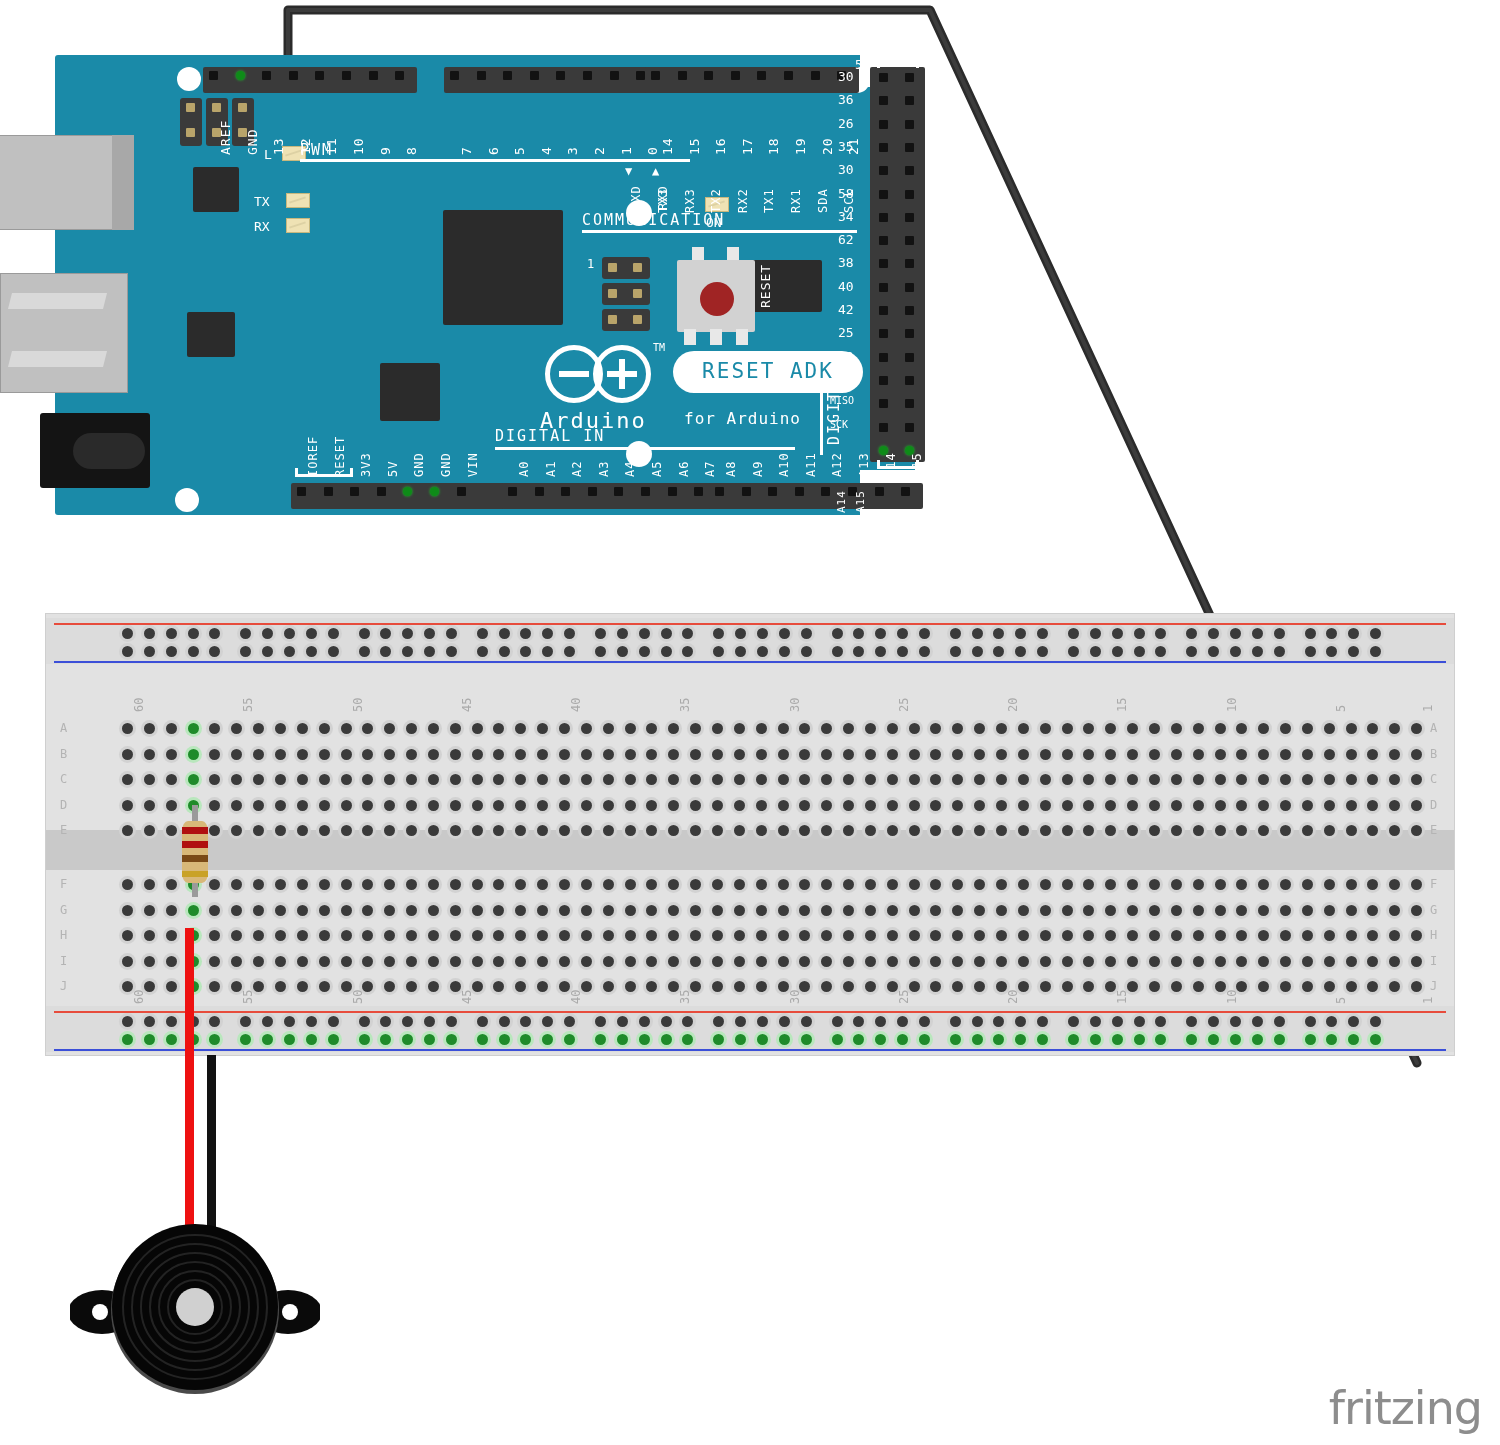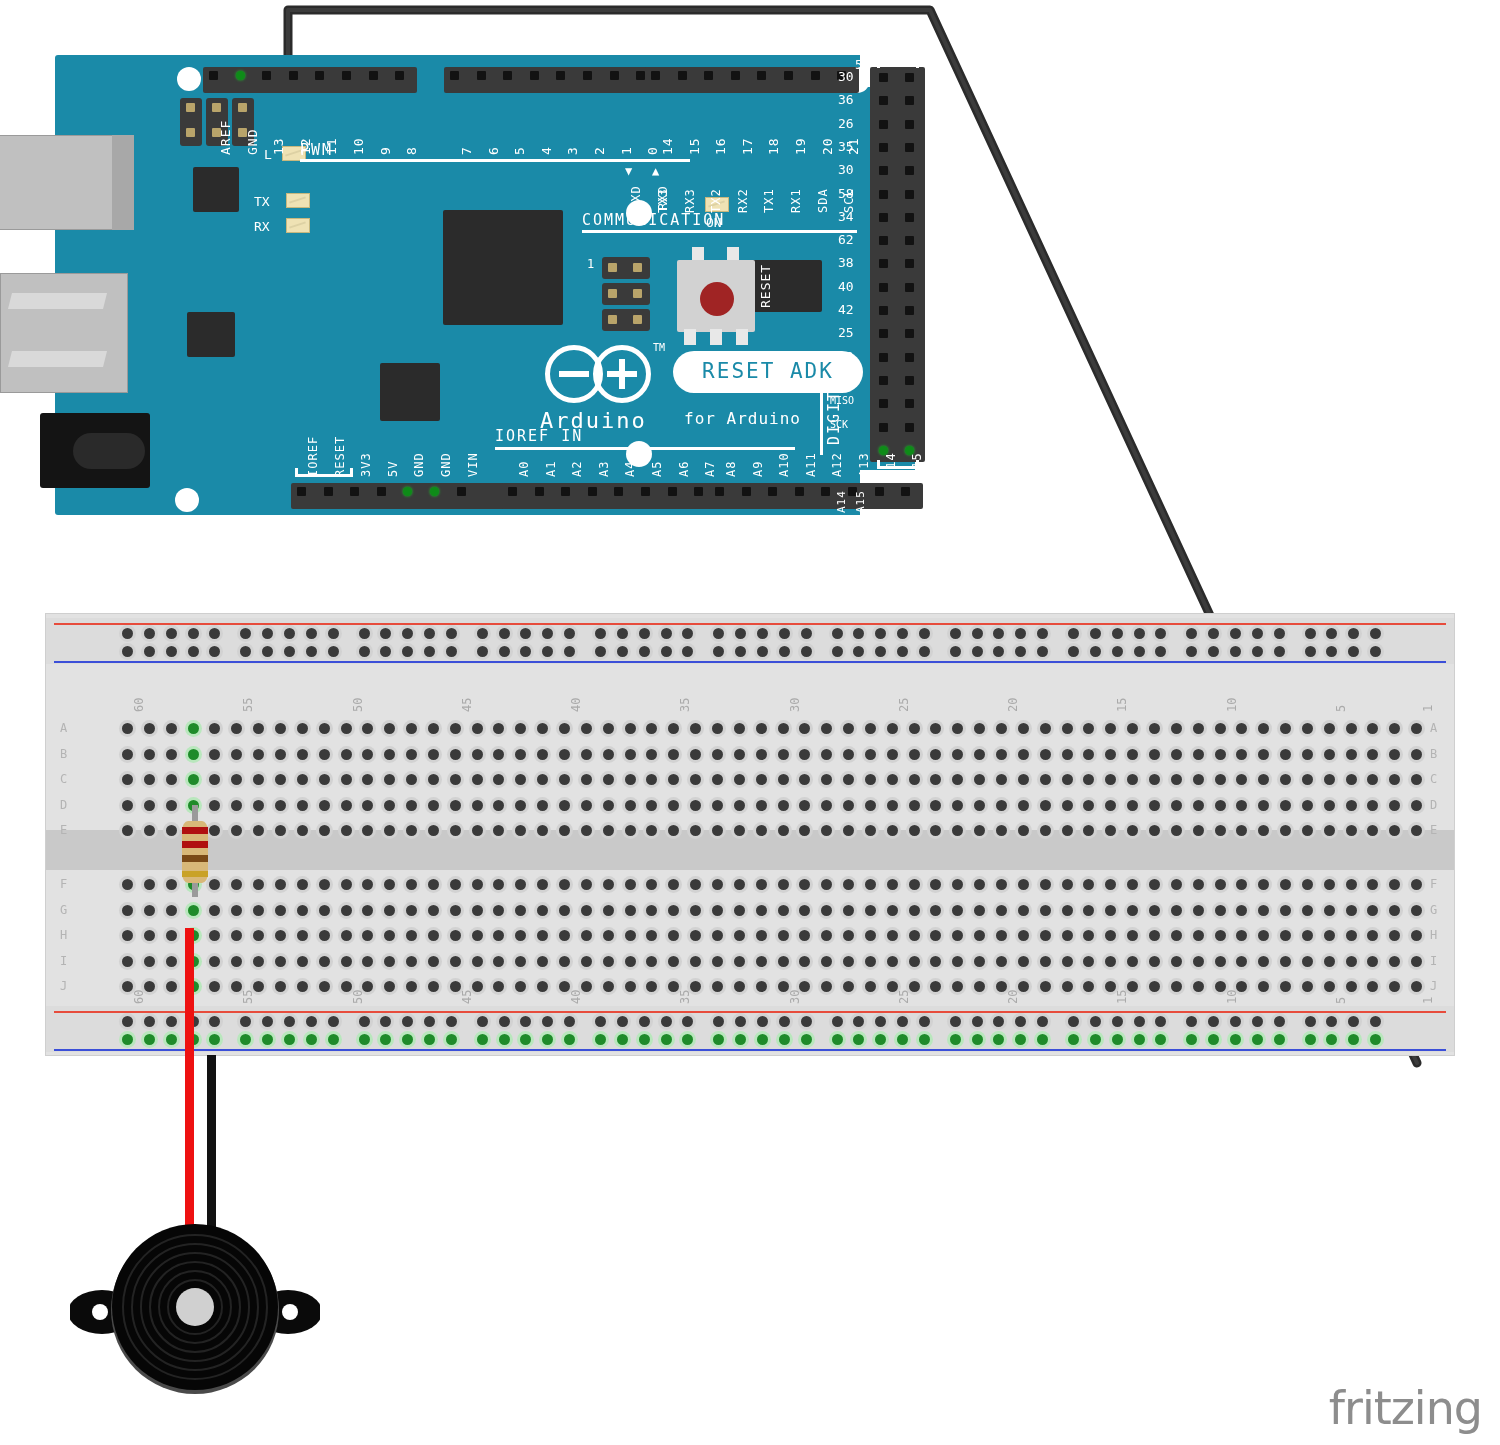--- a/index.html
+++ b/index.html
@@ -169,21 +169,21 @@
     <div class="led" style="left:231px;top:163px;"></div>
     <div class="lbl" style="left:199px;top:165px;font-size:13px;">RX</div>
     <div class="led" style="left:650px;top:142px;"></div>
     <div class="lbl" style="left:651px;top:161px;font-size:13px;">ON</div>
 
     <div class="wline" style="left:245px;top:104px;width:390px;height:3px;"></div>
     <div class="wline" style="left:527px;top:175px;width:275px;height:3px;"></div>
     <div class="wline" style="left:440px;top:392px;width:300px;height:3px;"></div>
     <div class="lbl" style="left:245px;top:88px;font-size:15px;letter-spacing:2px;">PWM</div>
     <div class="lbl" style="left:527px;top:158px;font-size:15px;letter-spacing:2px;">COMMUNICATION</div>
-    <div class="lbl" style="left:440px;top:374px;font-size:15px;letter-spacing:2px;">IOREF IN</div>
+    <div class="lbl" style="left:440px;top:374px;font-size:15px;letter-spacing:2px;">DIGITAL IN</div>
 
     <div class="lbl vlbl" style="left:772px;top:390px;font-size:15px;letter-spacing:2px;">DIGITAL</div>
     <div class="wline" style="left:765px;top:300px;width:3px;height:100px;"></div>
 
     <div class="lbl" style="left:800px;top:4px;font-size:12px;">5V</div>
     <div class="wline" style="left:822px;top:6px;width:42px;height:3px;"></div>
     <div class="wline" style="left:822px;top:6px;width:3px;height:7px;"></div>
     <div class="wline" style="left:861px;top:6px;width:3px;height:7px;"></div>
     <div class="wline" style="left:822px;top:411px;width:42px;height:3px;"></div>
     <div class="wline" style="left:822px;top:405px;width:3px;height:8px;"></div>

